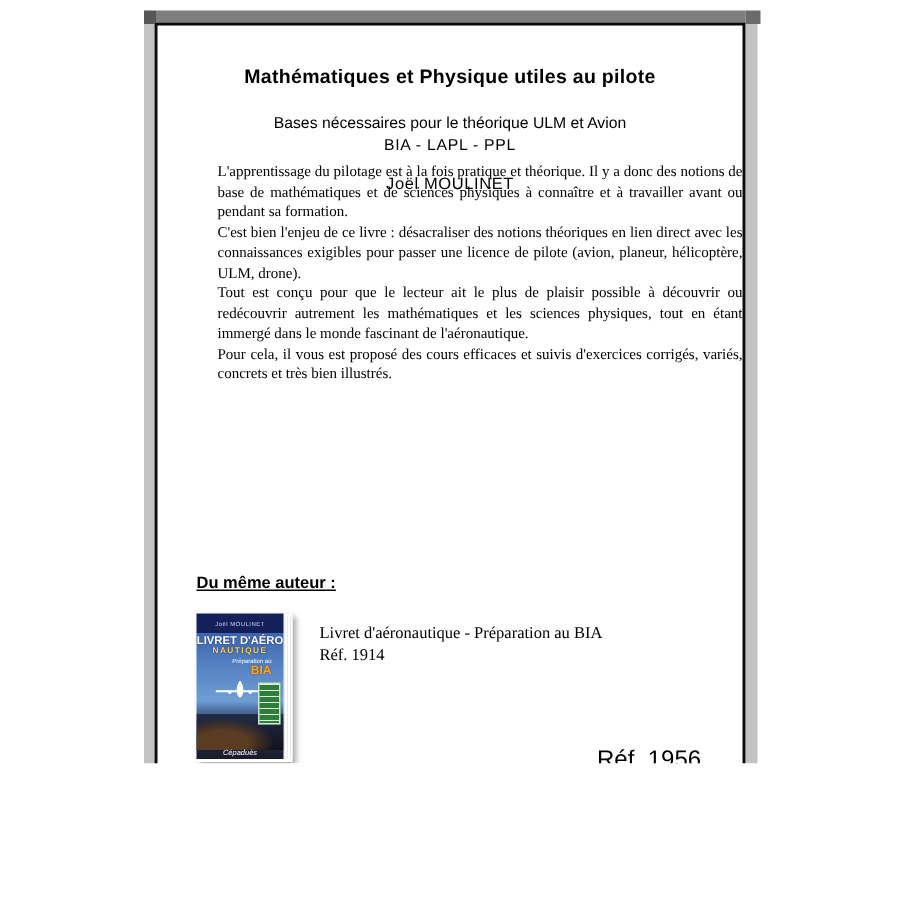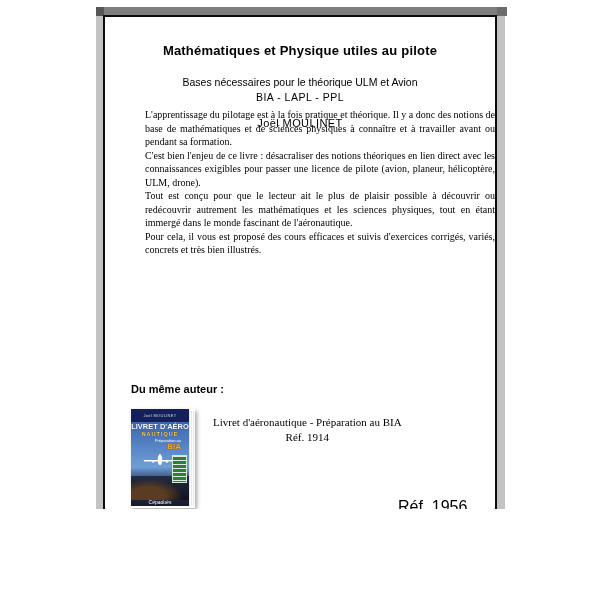--- a/index.html
+++ b/index.html
@@ -21,24 +21,24 @@
   .title{font-size:13px;font-weight:bold;letter-spacing:.2px;}
   .subtitle{font-size:10.5px;margin-top:18px;}
   .levels{font-size:10.5px;margin-top:3px;letter-spacing:.5px;}
   .author{font-size:11px;margin-top:14px;letter-spacing:.4px;}
   .body-text{position:absolute;top:91px;left:40px;width:350px;
              font-family:"Liberation Serif",serif;font-size:10px;line-height:13.5px;
              text-align:justify;}
   .body-text p{margin:0;}
   
   .same-author{position:absolute;top:366px;left:26px;}
-  .sa-heading{font-size:11px;font-weight:bold;}
+  .sa-heading{font-size:11px;font-weight:bold;text-decoration:underline;}
   .sa-row{display:flex;margin-top:14px;}
   .sa-info{margin-left:18px;padding-top:6px;font-family:"Liberation Serif",serif;
-           font-size:11px;line-height:15px;text-align:center;}
+           font-size:11px;line-height:15px;}
   
   .thumb{position:relative;width:64px;height:99px;background:#fff;
          box-shadow:2px 2px 4px rgba(0,0,0,.35);}
   .thumb-pages{position:absolute;right:0;top:2px;width:6px;height:95px;
       background:repeating-linear-gradient(90deg,#e8e8e8 0 1px,#fdfdfd 1px 2px);}
   .thumb-cover{position:absolute;left:0;top:0;width:58px;height:97px;overflow:hidden;
       background:linear-gradient(180deg,#14205a 0 13px,#3c66ad 13px,#6f9ed6 58px,#2c3c64 72px,#181a28 100%);}
   .t-author{font-size:4px;color:#cfd6ee;text-align:center;padding-top:4px;letter-spacing:.3px;}
   .t-title1{font-size:7.5px;font-weight:bold;color:#fff;text-align:center;margin-top:4px;
             text-shadow:0 0 1px #13205e;}

